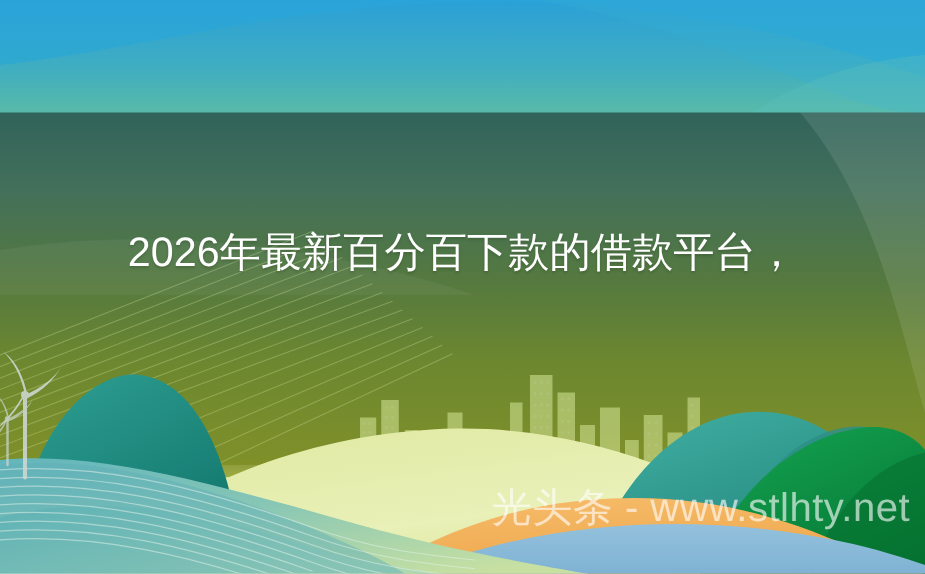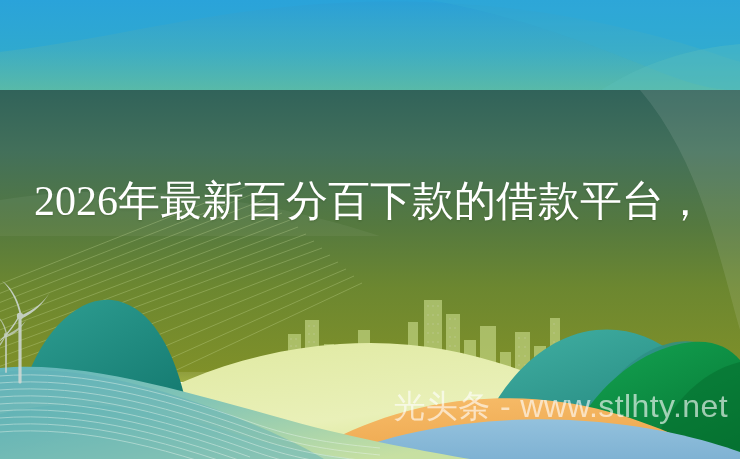--- a/index.html
+++ b/index.html
@@ -27,27 +27,26 @@
     left: 0;
     top: 176px;
     width: 740px;
     text-align: center;
     z-index: 40;
     pointer-events: none;
   }
   #headline .line {
     display: block;
     color: #ffffff;
-    font-size: 42px;
+    font-size: 33px;
     line-height: 51px;
     letter-spacing: 0px;
     font-weight: 400;
     white-space: nowrap;
     text-shadow: 0 1px 2px rgba(40,60,20,0.28);
-    font-family: Liberation Serif, serif;
   }
   #watermark {
     position: absolute;
     right: 12px;
     top: 390px;
     z-index: 45;
     color: rgba(255,255,255,0.62);
     font-size: 32px;
     line-height: 33px;
     white-space: nowrap;

